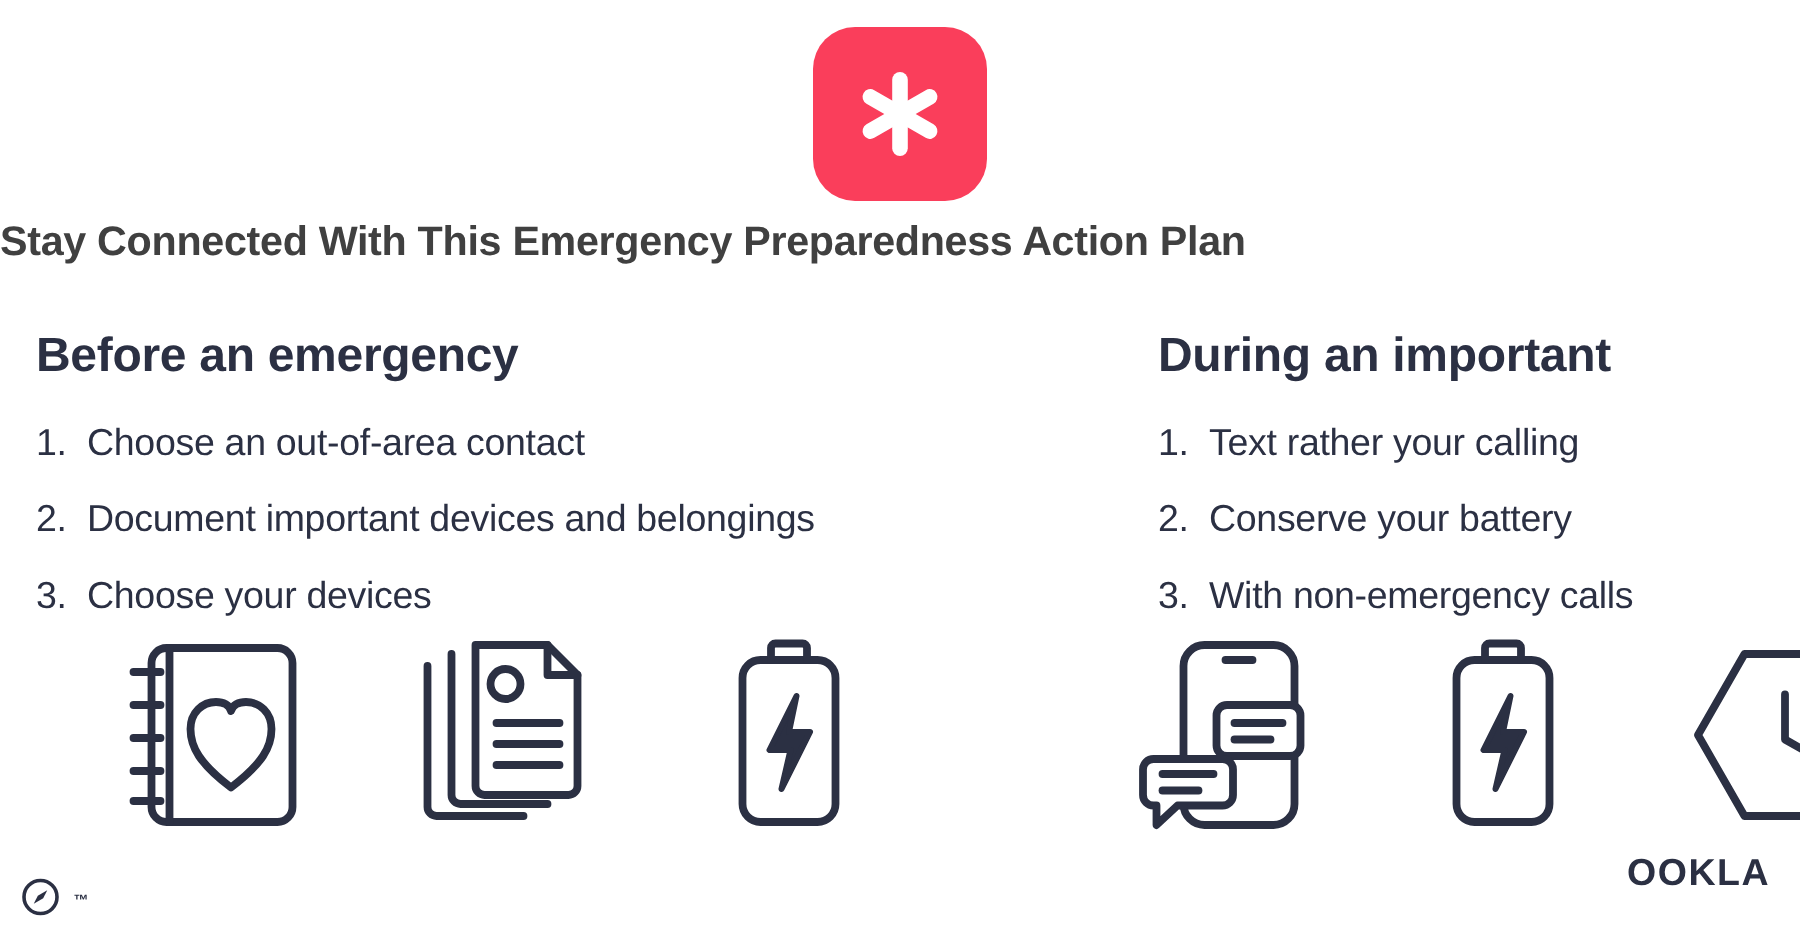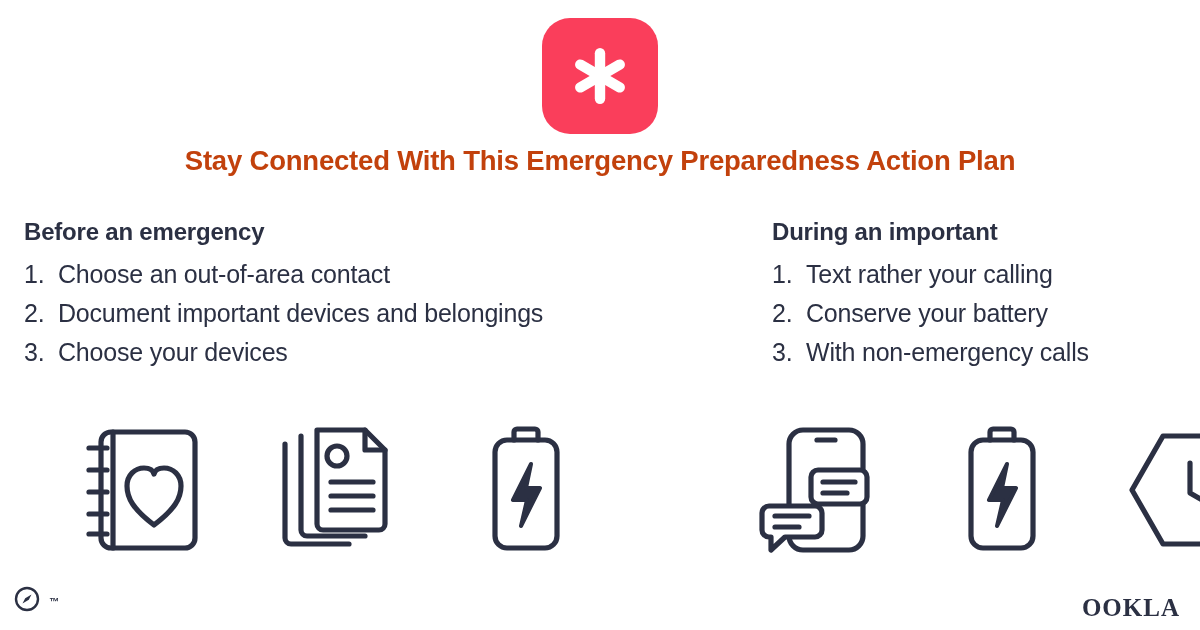--- a/index.html
+++ b/index.html
@@ -40,37 +40,36 @@
     justify-content: center;
   }
   .badge svg { display: block; }
 
   
   .title {
     position: absolute;
     top: 145px;
     left: 0;
     width: 1200px;
-    text-align: center;
     font-size: 27.5px;
     font-weight: bold;
     letter-spacing: -0.2px;
-    color: #c2410c;
+    color: #404040;
   }
 
   
   .col {
     position: absolute;
     top: 218px;
   }
   .col-left  { left: 24px;  width: 700px; }
   .col-right { left: 772px; width: 420px; }
 
   .col-heading {
-    font-size: 24px;
+    font-size: 32px;
     font-weight: bold;
     color: #2b3043;
     margin: 0 0 9px 0;
     letter-spacing: -0.2px;
   }
   ol.steps {
     list-style: none;
     margin: 0;
     padding: 0;
   }
@@ -80,21 +79,21 @@
     font-size: 25px;
     line-height: 1.56;
     color: #2b3043;
     letter-spacing: -0.2px;
   }
   ol.steps li .num {
     width: 34px;
     flex: 0 0 34px;
     color: #2b3043;
   }
-  ol.steps li .txt { flex: 1 1 auto; }
+  ol.steps li .txt { flex: 1 1 auto; margin-top: 12px; }
 
   
   .icons {
     position: absolute;
     top: 420px;
     display: flex;
     align-items: center;
   }
   .icons-left  { left: 72px;  gap: 52px; }
   .icons-right { left: 744px; gap: 48px; }
@@ -124,24 +123,23 @@
   }
   .tm {
     font-size: 10px;
     vertical-align: super;
     font-weight: bold;
     color: #2b3043;
   }
   .footer-right {
     position: absolute;
     right: 20px;
-    bottom: 8px;
-    display: flex;
-    align-items: center;
-    font-family: Liberation Serif, serif;
+    bottom: 33px;
+    display: flex;
+    align-items: center;
   }
   .ookla-word {
     font-size: 25px;
     font-weight: bold;
     letter-spacing: 1px;
     color: #2b3043;
     position: relative;
   }
 </style>
 </head>

